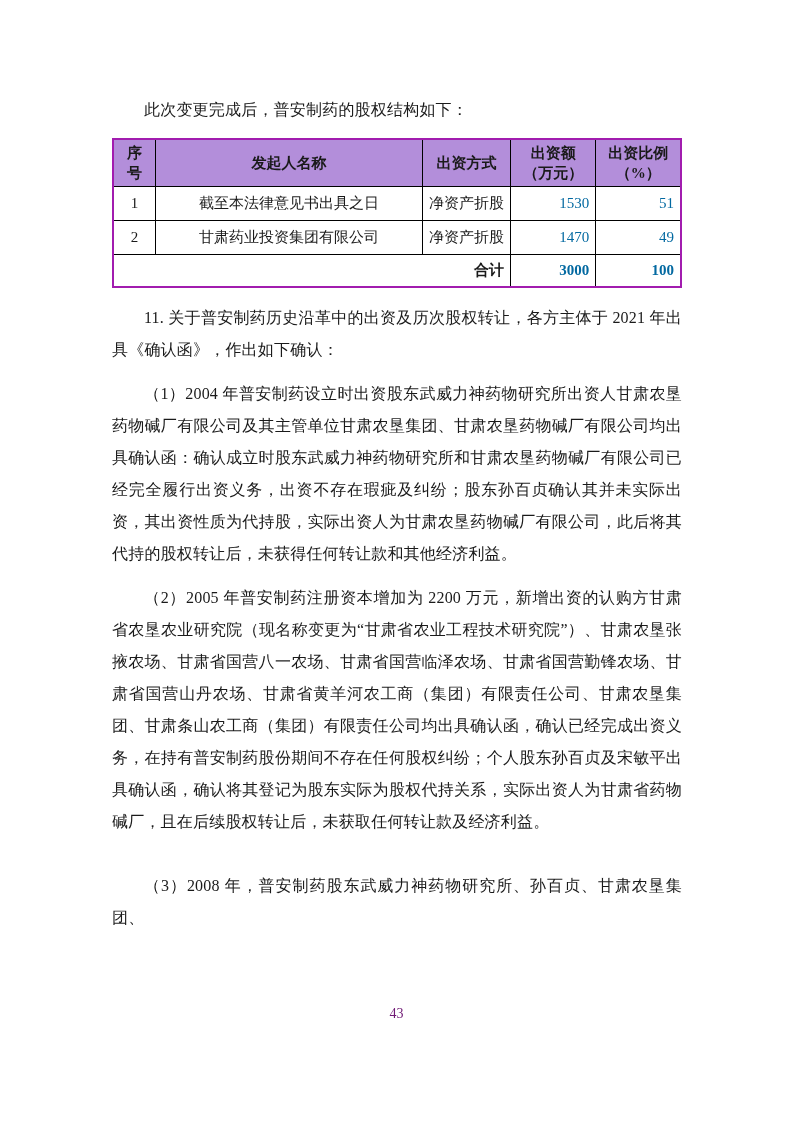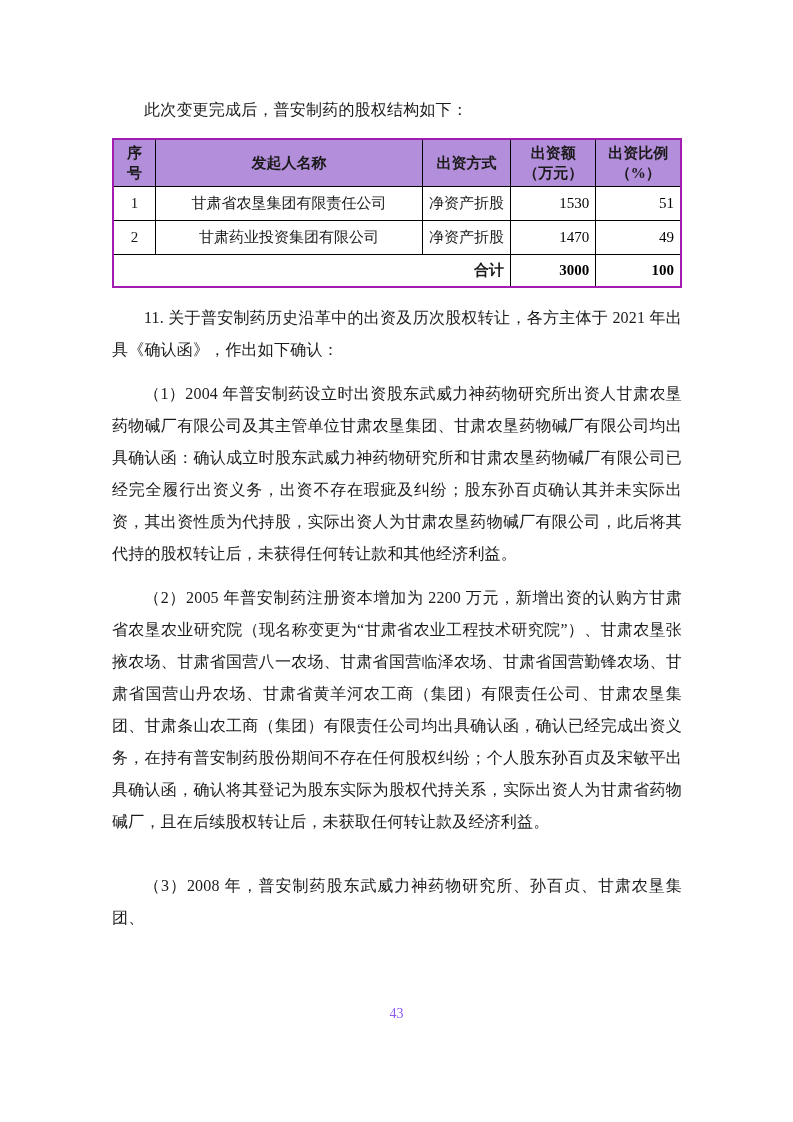--- a/index.html
+++ b/index.html
@@ -61,31 +61,31 @@
     height: 33px;
   }
   .col-no    { width: 7.5%;  }
   .col-name  { width: 47%;   }
   .col-method{ width: 15.5%; }
   .col-amt   { width: 15%;   }
   .col-ratio { width: 15%;   }
   td.cell-no     { text-align: center; }
   td.cell-name   { text-align: center; }
   td.cell-method { text-align: center; }
-  td.cell-num    { text-align: right; padding-right: 12px; color: #000000; }
+  td.cell-num    { text-align: right; padding-right: 12px; color: #0369a1; }
   tr.total-row td { font-weight: bold; height: 31px; }
   td.cell-total-label { text-align: right; }
   .page-number {
     position: absolute;
     bottom: 100px;
     left: 0;
     width: 100%;
     text-align: center;
     font-size: 14px;
-    color: #8b5cf6;
+    color: #701a75;
   }
 </style>
 </head>
 <body>
 
 <div class="page">
   <div class="content">
 
 
     <p class="body-para">此次变更完成后，普安制药的股权结构如下：</p>
@@ -105,21 +105,21 @@
           <th>出资方式</th>
           <th>出资额
 （万元）</th>
           <th>出资比例
 （%）</th>
         </tr>
       </thead>
       <tbody>
         <tr>
           <td class="cell-no">1</td>
-          <td class="cell-name">甘肃省农垦集团有限责任公司</td>
+          <td class="cell-name">截至本法律意见书出具之日</td>
           <td class="cell-method">净资产折股</td>
           <td class="cell-num">1530</td>
           <td class="cell-num">51</td>
         </tr>
         <tr>
           <td class="cell-no">2</td>
           <td class="cell-name">甘肃药业投资集团有限公司</td>
           <td class="cell-method">净资产折股</td>
           <td class="cell-num">1470</td>
           <td class="cell-num">49</td>

